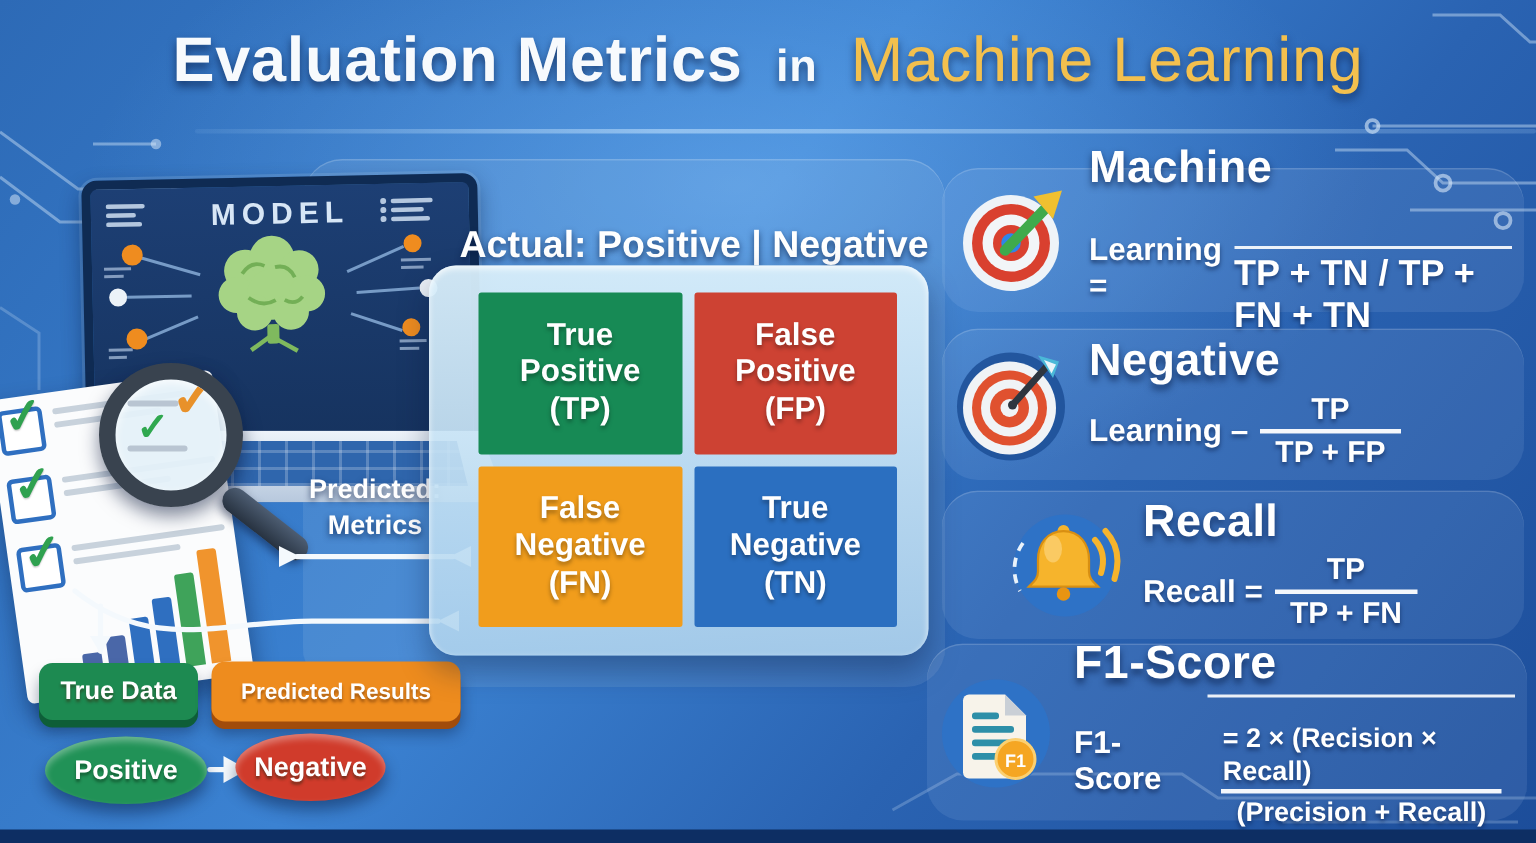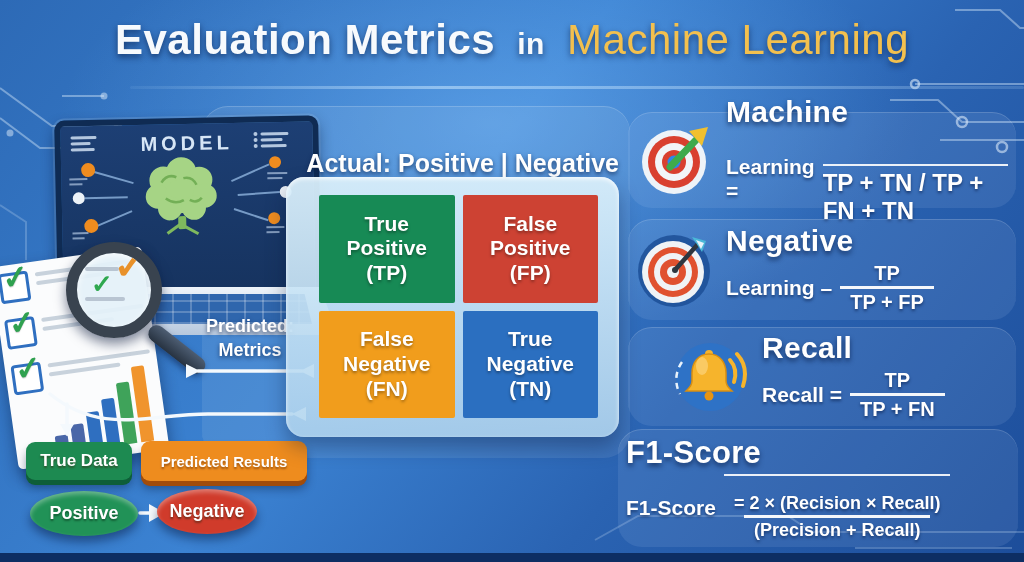--- a/index.html
+++ b/index.html
@@ -395,20 +395,35 @@
         <span class="fprefix">Recall =</span>
         <span class="frac">
           <span class="num">TP</span>
           <span class="den">TP + FN</span>
         </span>
       </div>
     </div>
   </section>
 
   <section class="abs metric-row row4">
+    <span class="icon-wrap">
+      <svg width="78" height="78" viewBox="0 0 78 78">
+        <circle cx="38" cy="40" r="36" fill="#2e72c6"></circle>
+        <path d="M16 18 a4 4 0 0 1 4 -4 h24 l14 14 v38 a4 4 0 0 1 -4 4 h-34 a4 4 0 0 1 -4 -4 z" fill="#f7f3ea"></path>
+        <polygon points="44,14 58,28 44,28" fill="#c9cfd6"></polygon>
+        <g fill="#2d8fa8">
+          <rect x="22" y="26" width="18" height="4.5" rx="2"></rect>
+          <rect x="22" y="35" width="28" height="4.5" rx="2"></rect>
+          <rect x="22" y="44" width="28" height="4.5" rx="2"></rect>
+          <rect x="22" y="53" width="22" height="4.5" rx="2"></rect>
+        </g>
+        <circle cx="51" cy="57" r="13" fill="#f5a623" stroke="#fbd072" stroke-width="2"></circle>
+        <text x="51" y="62" text-anchor="middle" font-size="12" font-weight="bold" fill="#ffffff" font-family="Liberation Sans, sans-serif">F1</text>
+      </svg>
+    </span>
     <div class="metric-text">
       <h2>F1-Score</h2>
       <div class="formula">
         <span class="fprefix">F1-Score</span>
         <span class="frac">
           <span class="num topline">= 2 × (Recision × Recall)</span>
           <span class="den">(Precision + Recall)</span>
         </span>
       </div>
     </div>

